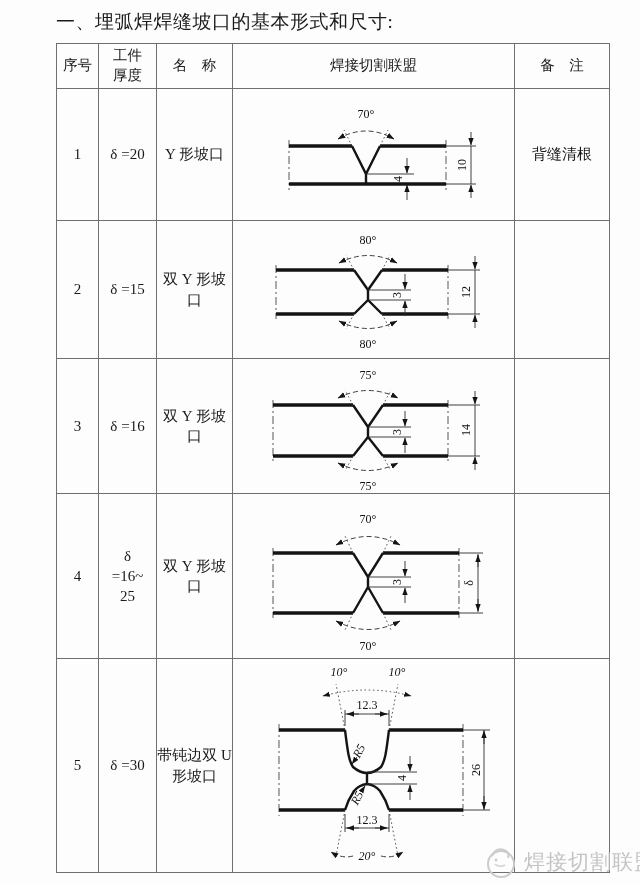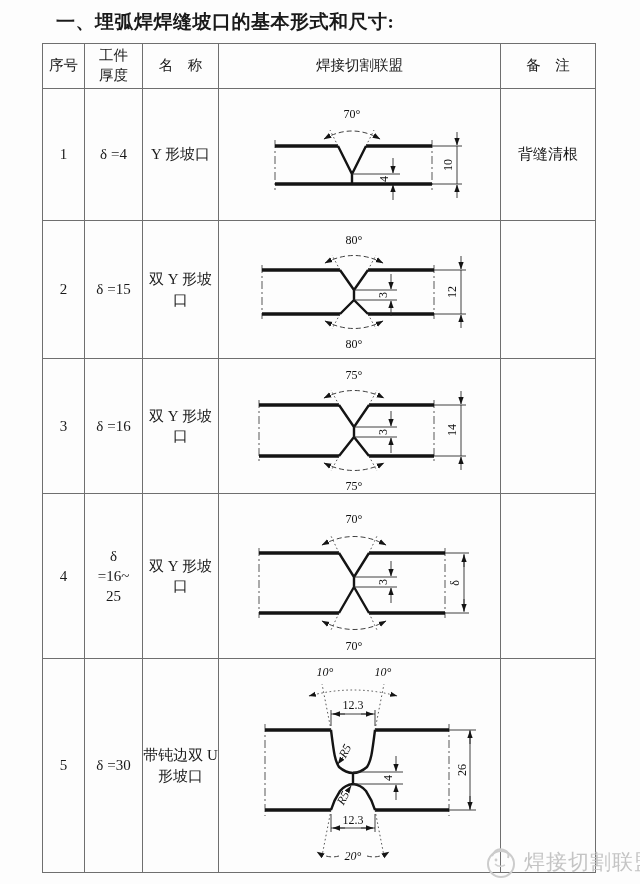--- a/index.html
+++ b/index.html
@@ -1,19 +1,19 @@
 <!DOCTYPE html>
 <html><head>
 <meta charset="utf-8">
 <style>
   html,body{margin:0;padding:0;background:#fff;}
   .page{position:relative;width:640px;height:884px;background:#fdfdfd;overflow:hidden;
         font-family:"Liberation Serif","DejaVu Serif",serif;color:#1a1a1a;}
-  .title{position:absolute;left:56px;top:9px;font-size:19px;font-weight:bold;letter-spacing:0.5px;}
-  table.grid{position:absolute;left:42px;top:43px;width:553px;border-collapse:collapse;table-layout:fixed;border-radius:19px;}
+  .title{position:absolute;left:56px;top:9px;font-size:19px;font-weight:normal;letter-spacing:0.5px;}
+  table.grid{position:absolute;left:56px;top:43px;width:553px;border-collapse:collapse;table-layout:fixed;border-radius:19px;}
   table.grid th, table.grid td{border:1px solid #6f6f6f;text-align:center;vertical-align:middle;
         padding:0;font-weight:normal;font-size:15px;line-height:1.35;}
   table.grid th{font-size:14.5px;}
   .pre{white-space:pre-line;}
   td.diag{padding:0;text-decoration:underline;}
   td.diag svg{display:block;}
   
   .pl{stroke:#141414;stroke-width:3.4;fill:none;}            
   .gr{stroke:#141414;stroke-width:2.4;fill:none;}            
   .tn{stroke:#2a2a2a;stroke-width:0.9;fill:none;}            
@@ -47,21 +47,21 @@
 厚度</th>
         <th class="pre">名　称</th>
         <th class="pre">焊接切割联盟</th>
         <th class="pre">备　注</th>
       </tr>
     </thead>
     <tbody>
 
       <tr style="height:132px">
         <td>1</td>
-        <td class="pre">δ =4</td>
+        <td class="pre">δ =20</td>
         <td class="pre">Y 形坡口</td>
         <td class="diag">
           <svg width="280" height="130" viewBox="0 0 280 130">
             <defs>
               <marker id="ar1" viewBox="0 0 10 10" refX="9" refY="5" markerWidth="9" markerHeight="9" orient="auto-start-reverse">
                 <path d="M0,1.6 L9.5,5 L0,8.4 z" fill="#141414"></path>
               </marker>
             </defs>
             <path class="dd" d="M56,50 V100 M213,50 V100"></path>
             <path class="pl" d="M56,56 H119 M147,56 H213 M56,94 H213"></path>

